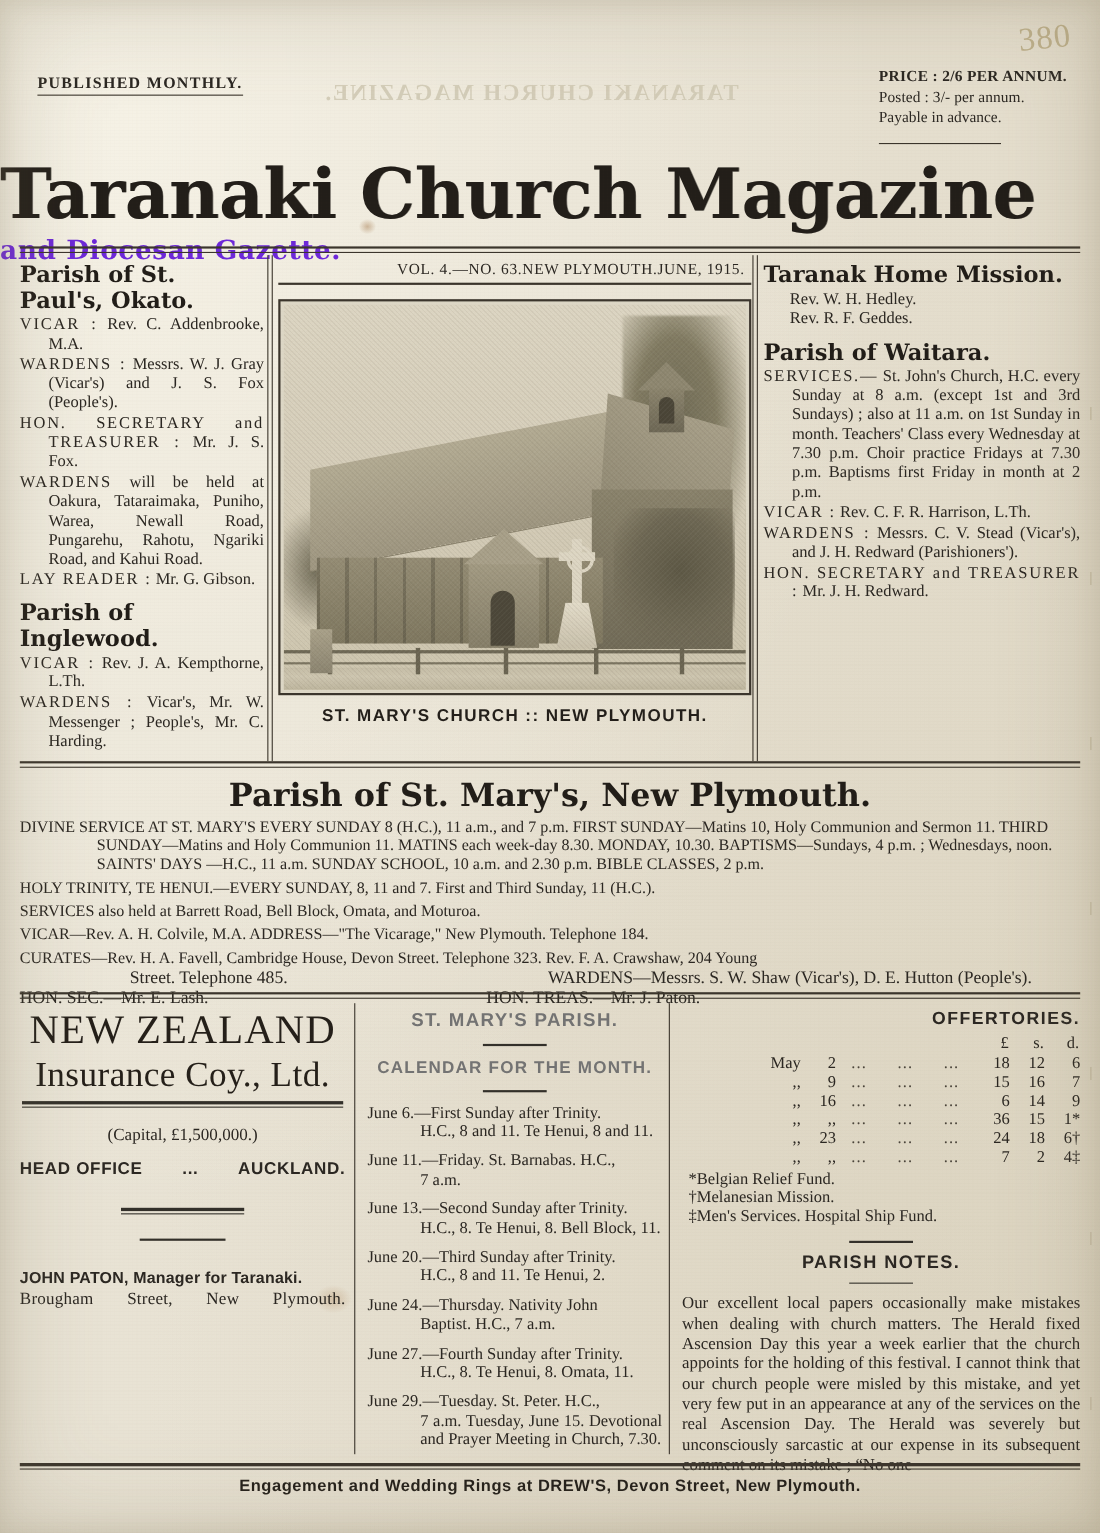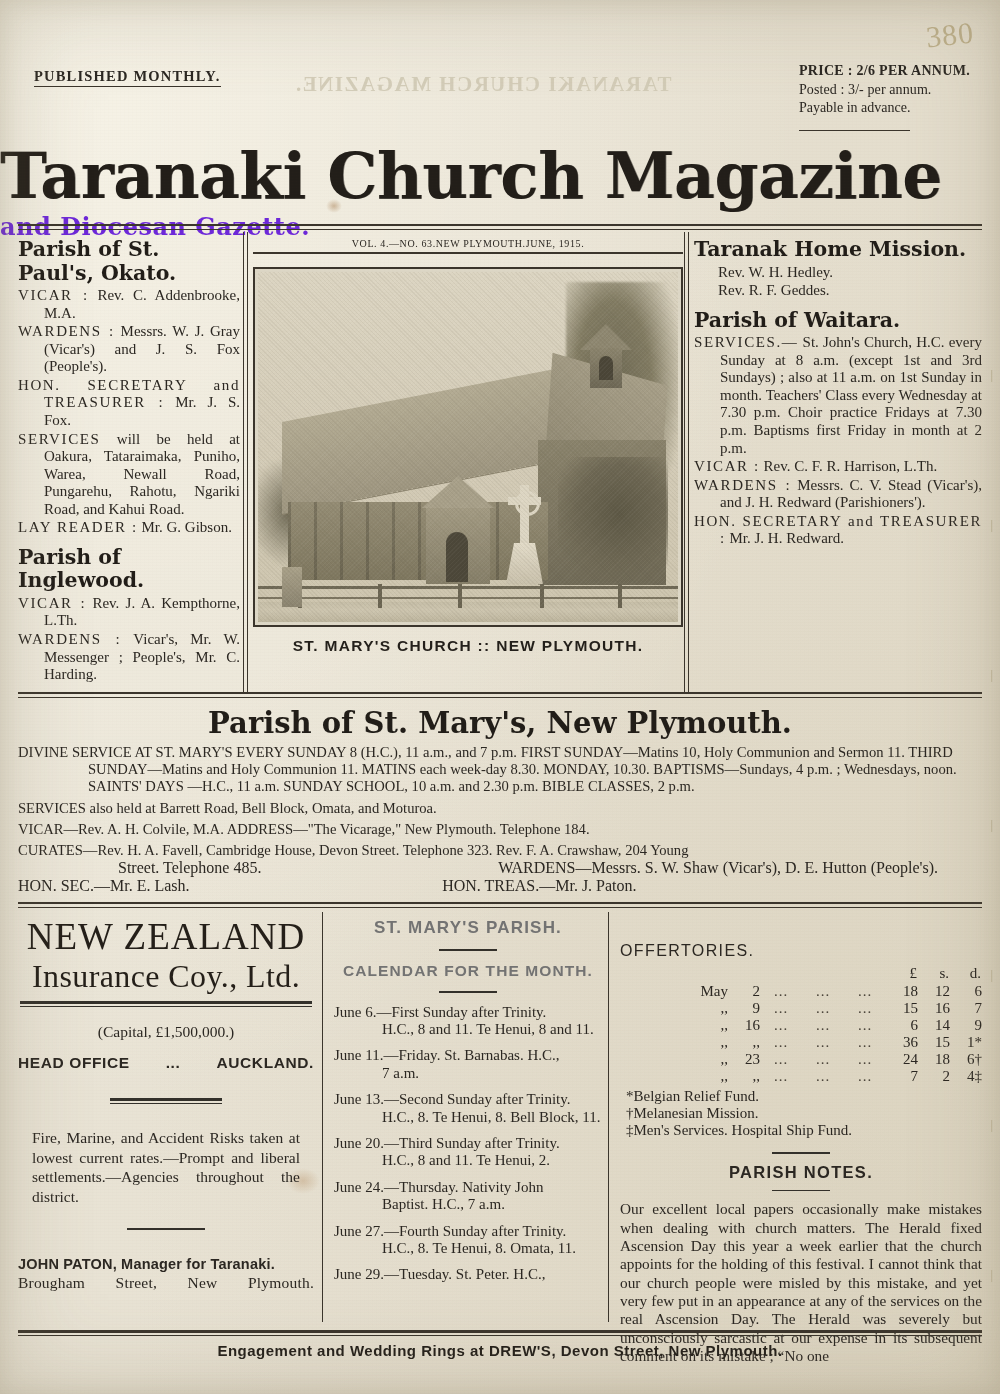--- a/index.html
+++ b/index.html
@@ -112,22 +112,22 @@
     text-align:justify;
     margin-bottom:1px;
     text-indent:0;
     padding-left:26px;
   }
   .entry > .lead{ margin-left:-26px; }
   .entry .sp{ letter-spacing:1.6px; }
 
   
   .volline{
-    display:flex; justify-content:center;
-    font-size:10px; font-variant:small-caps; letter-spacing:.6px;
+    display:flex; justify-content:flex-end;
+    font-size:14px; font-variant:small-caps; letter-spacing:.6px;
     padding:0 6px 3px 6px;
   }
   .volline span{ white-space:nowrap; }
   .mid-rule{ height:1.6px; background:#3b352c; }
 
   .photo-frame{
     margin-top:13px;
     border:2.5px solid #3b352c;
     padding:3px;
     background:#ddd7c6;
@@ -263,22 +263,22 @@
   .ctitle{
     text-align:center; font-family:"Liberation Sans", sans-serif;
     font-weight:700; font-size:17px; letter-spacing:1.2px; color:#737373;
   }
   .ctitle.sm{ font-size:15.5px; letter-spacing:1.1px; }
   .cdash{ width:58px; height:1.8px; background:#33302a; margin:11px auto; }
   .cal-item{ font-size:15px; line-height:1.16; margin-top:9px;
     padding-left:24px; text-indent:-24px; text-align:justify; }
   .cal-item .sub{ display:block; padding-left:24px; text-indent:0; }
 
-  .off-title{ text-align:left; font-family:"Liberation Sans", sans-serif;
-    font-weight:400; font-size:16px; letter-spacing:1.4px;margin-top:24px; }
+  .off-title{ text-align:right; font-family:"Liberation Sans", sans-serif;
+    font-weight:700; font-size:16px; letter-spacing:1.4px; }
   table.off{ border-collapse:collapse; margin:4px 0 0 auto; font-size:15px; }
   table.off td{ padding:0 0 0 0; line-height:1.14; }
   table.off td.mon{ width:48px; text-align:right; padding-right:4px;}
   table.off td.day{ width:28px; text-align:right; }
   table.off td.dots{ width:42px; text-align:center; color:#4a443a; letter-spacing:1px;}
   table.off td.num{ width:26px; text-align:right; padding-left:6px;}
   table.off th{ font-weight:400; font-size:15px; text-align:right; padding-left:6px;}
   .footnotes{ font-size:15px; line-height:1.16; margin-top:2px; padding-left:6px;}
   .pn-title{ text-align:center; font-family:"Liberation Sans", sans-serif;
     font-weight:700; font-size:16.5px; letter-spacing:1.3px; }
@@ -340,21 +340,21 @@
     </div>
     <div class="entry">
       <span class="lead sp">WARDENS :</span>
       <span>Messrs. W. J. Gray (Vicar's) and J. S. Fox (People's).</span>
     </div>
     <div class="entry">
       <span class="lead sp">HON. SECRETARY and TREASURER :</span>
       <span>Mr. J. S. Fox.</span>
     </div>
     <div class="entry">
-      <span class="lead sp">SERVICES</span>
+      <span class="lead sp">WARDENS</span>
       <span>will be held at Oakura, Tataraimaka, Puniho, Warea, Newall Road, Pungarehu, Rahotu, Ngariki Road, and Kahui Road.</span>
     </div>
     <div class="entry">
       <span class="lead sp">LAY READER :</span>
       <span>Mr. G. Gibson.</span>
     </div>
 
     <div class="gothic" style="margin-top:9px;">Parish of Inglewood.</div>
     <div class="entry">
       <span class="lead sp">VICAR :</span>
@@ -445,20 +445,21 @@
   </div>
 
   <div class="hr-double" style="top:692px;">
     <div class="a"></div>
       <div class="b"></div>
   </div>
 
   <div class="band">
     <h2>Parish of St. Mary's, New Plymouth.</h2>
     <p class="hang">DIVINE SERVICE AT ST. MARY'S EVERY SUNDAY 8 (H.C.), 11 a.m., and 7 p.m.    FIRST SUNDAY—Matins 10, Holy Communion and Sermon 11.    THIRD SUNDAY—Matins and Holy Communion 11.    MATINS each week-day 8.30.    MONDAY, 10.30.    BAPTISMS—Sundays, 4 p.m. ; Wednesdays, noon.  SAINTS' DAYS —H.C., 11 a.m.  SUNDAY SCHOOL, 10 a.m. and 2.30 p.m.   BIBLE CLASSES, 2 p.m.</p>
+    <p>HOLY TRINITY, TE HENUI.—EVERY SUNDAY, 8, 11 and 7.   First and Third Sunday, 11 (H.C.).</p>
     <p>SERVICES also held at Barrett Road, Bell Block, Omata, and Moturoa.</p>
     <p>VICAR—Rev. A. H. Colvile, M.A.    ADDRESS—"The Vicarage," New Plymouth.   Telephone 184.</p>
     <p>CURATES—Rev. H. A. Favell, Cambridge House, Devon Street.   Telephone 323.   Rev. F. A. Crawshaw, 204 Young</p>
     <div class="two">
       <div class="l" style="padding-left:100px;text-indent:0;">Street.   Telephone 485.</div>
       <div class="r">WARDENS—Messrs. S. W. Shaw (Vicar's), D. E. Hutton (People's).</div>
     </div>
     <div class="two">
       <div class="l" style="padding-left:0;text-indent:0;">HON. SEC.—Mr. E. Lash.</div>
       <div class="r">HON. TREAS.—Mr. J. Paton.</div>
@@ -481,21 +482,20 @@
         <div class="b"></div>
       </div>
     <div class="capital">(Capital, £1,500,000.)</div>
     <div class="headoffice">
       <span>HEAD OFFICE</span>
       <span>...</span>
       <span>AUCKLAND.</span>
     </div>
     <div class="shortrule"></div>
     <div class="shortrule thin" style="margin-top:2px;"></div>
-    <div class="nzi-body">Fire, Marine, and Accident Risks taken at lowest current rates.—Prompt and liberal settlements.—Agencies throughout the district.</div>
     <div class="shortrule2"></div>
     <div class="johnpaton">JOHN PATON, Manager for Taranaki.</div>
     <div class="brougham">
       <span>Brougham</span>
       <span>Street,</span>
       <span>New</span>
       <span>Plymouth.</span>
     </div>
   </div>
 
@@ -524,20 +524,21 @@
     <div class="cal-item">
       <span>June 24.—Thursday.  Nativity John</span>
       <span class="sub">Baptist.  H.C., 7 a.m.</span>
     </div>
     <div class="cal-item">
       <span>June 27.—Fourth Sunday after Trinity.</span>
       <span class="sub">H.C., 8.  Te Henui, 8.  Omata, 11.</span>
     </div>
     <div class="cal-item">
       <span>June 29.—Tuesday.  St. Peter.  H.C.,</span>
+      <span class="sub">7 a.m.  Tuesday, June 15.  Devotional and Prayer Meeting in Church, 7.30.</span>
     </div>
   </div>
 
   <div class="lcol c">
     <div class="off-title">OFFERTORIES.</div>
 
     <table class="off">
       <tbody>
           <tr>
         <td class="mon"></td>

